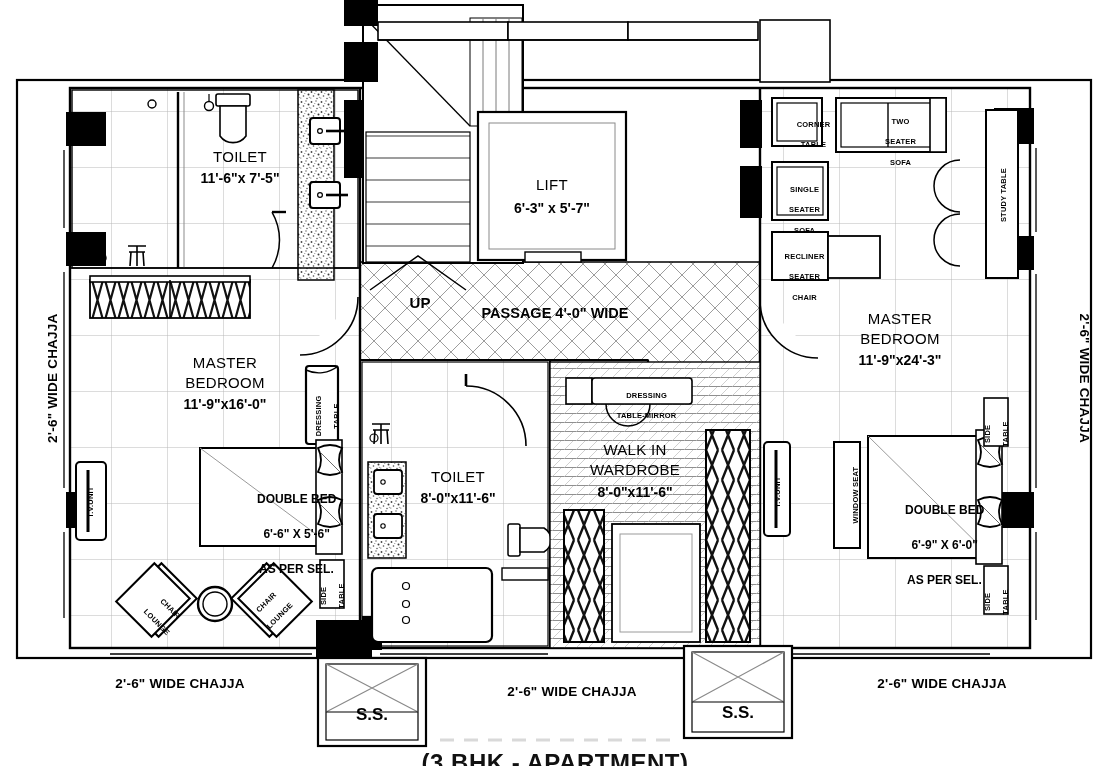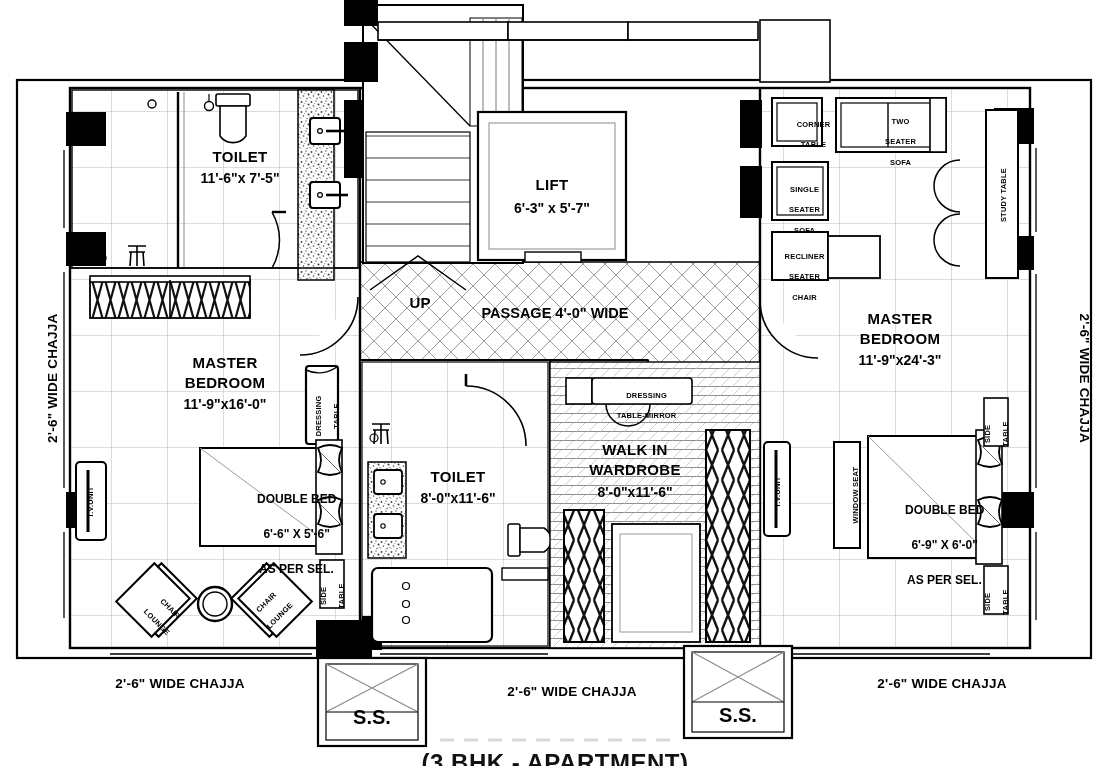--- a/index.html
+++ b/index.html
@@ -1,28 +1,28 @@
 <!DOCTYPE html>
 <html><head>
 <meta charset="utf-8">
 <title>Third Floor Plan</title>
 <style>
   html,body{margin:0;padding:0;background:#ffffff;}
   body{width:1110px;height:768px;font-family:"Liberation Sans",sans-serif;overflow:hidden;}
   #plan{position:relative;width:1110px;height:768px;background:#fff;}
   svg{position:absolute;left:0;top:0;}
   .lbl{position:absolute;font-family:"Liberation Sans",sans-serif;color:#000;white-space:pre;text-align:center;line-height:1.22;}
-  .room-name{font-weight:bold;font-size:15px;letter-spacing:.3px;text-align:center;}
+  .room-name{font-weight:normal;font-size:15px;letter-spacing:.3px;text-align:center;}
   .room-dim{font-weight:bold;font-size:14px;}
   .furn{font-weight:bold;font-size:7.5px;line-height:1.35;letter-spacing:.2px;}
   .furn-bed{font-weight:bold;font-size:12px;line-height:1.45;}
   .chajja{font-weight:bold;font-size:13.5px;letter-spacing:.2px;}
   .passage{font-weight:bold;font-size:14.5px;}
   .up{font-weight:bold;font-size:15px;}
-  .ss{font-weight:bold;font-size:20px;}
+  .ss{font-weight:bold;font-size:17px;}
   .title{font-weight:bold;font-size:25px;letter-spacing:.5px;}
   .subtitle{font-weight:bold;font-size:24px;letter-spacing:.5px;color:#111;}
   .rot90{transform:rotate(-90deg);}
   .rot90cw{transform:rotate(90deg);}
   .rot45{transform:rotate(-45deg);}
   .rot45b{transform:rotate(45deg);}
 </style>
 </head>
 <body>
 

